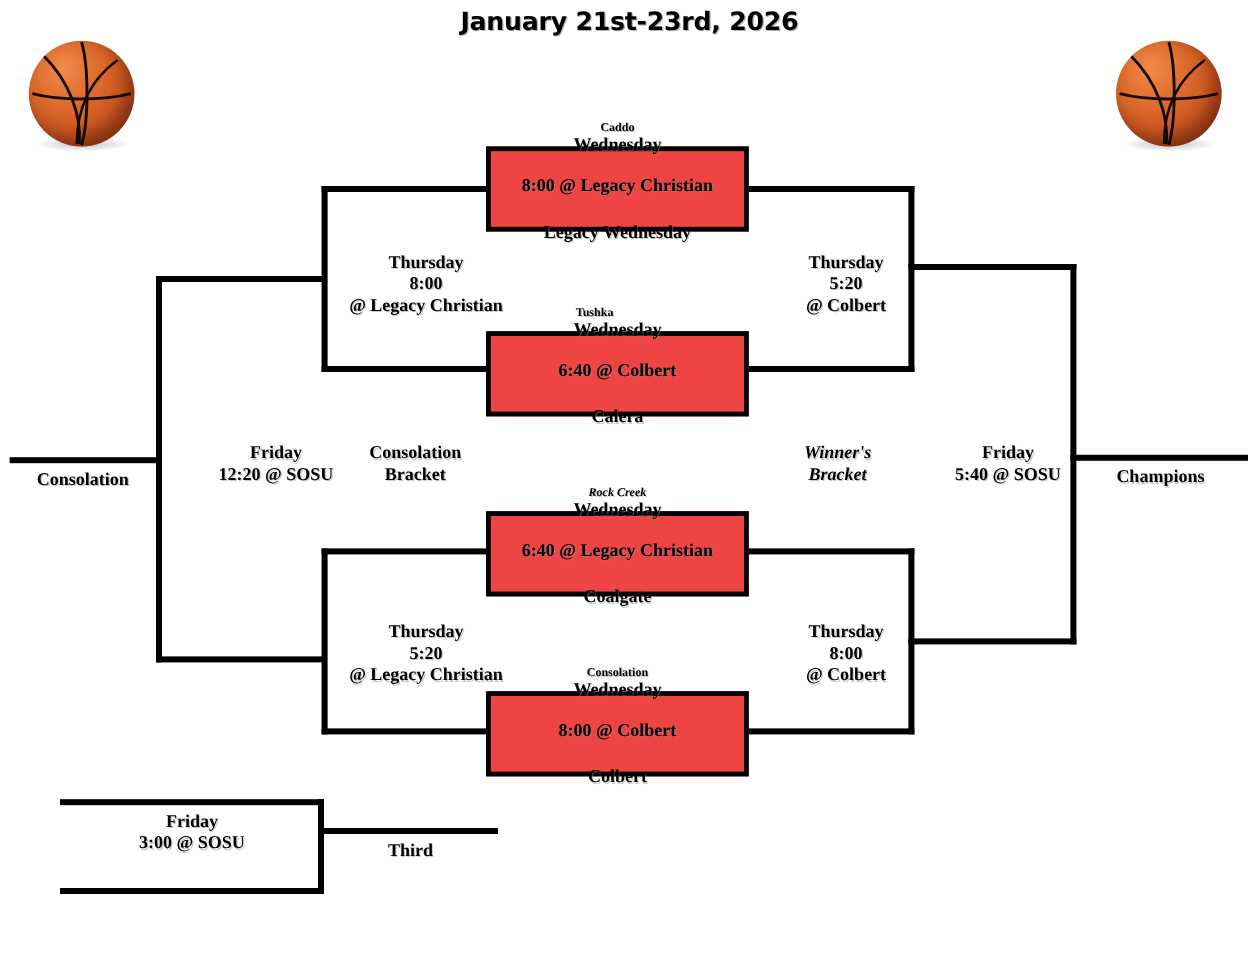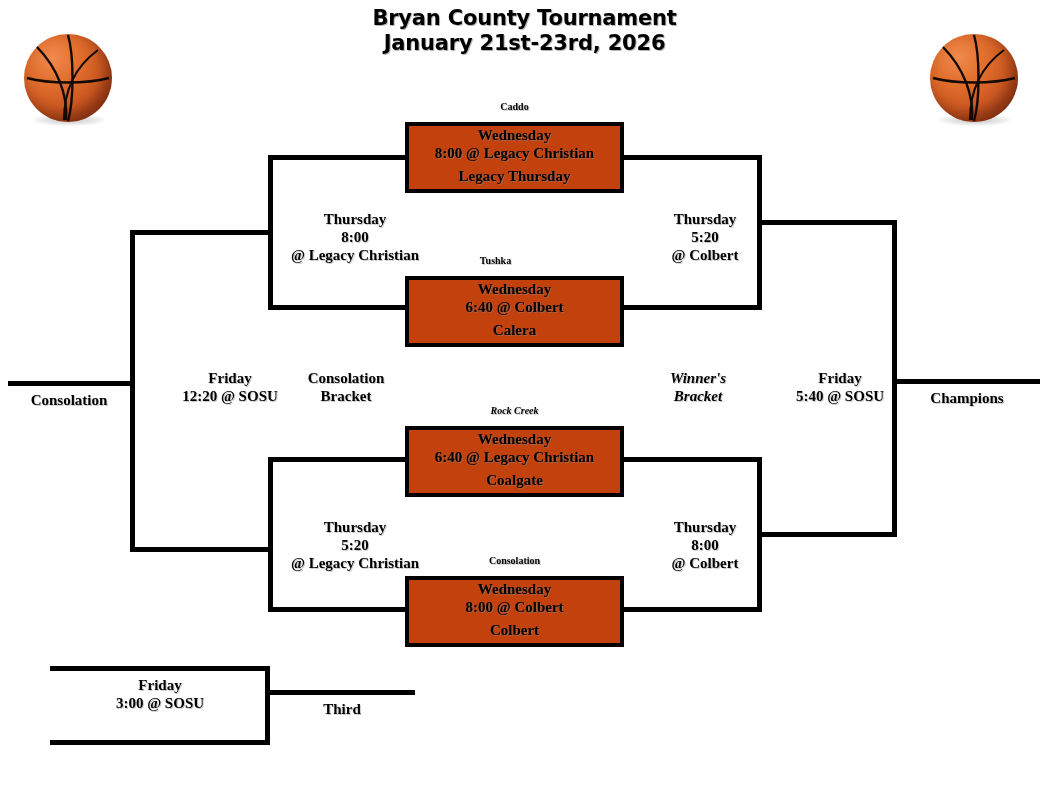--- a/index.html
+++ b/index.html
@@ -71,30 +71,32 @@
     position: absolute;
     background: #000000;
     width: 5px;
   }
 
   
   .game-box {
     position: absolute;
     box-sizing: border-box;
     border: 4px solid #000000;
-    background: #c2410c;
+    background: #ef4444;
     display: flex;
     flex-direction: column;
     align-items: center;
+    justify-content: center;
     color: #000000;
     font-weight: bold;
     font-size: 15px;
     line-height: 18px;
     text-align: center;
     text-shadow: 1px 1px 0 rgba(140,140,140,0.45);
+    gap: 16px;
   }
   .game-box .line-when { }
   .game-box .line-where { }
   .game-box .line-seed { margin-top: 5px; }
 
   
   .seed-label {
     position: absolute;
     text-align: center;
     font-weight: bold;
@@ -127,21 +129,20 @@
     text-shadow: 1px 1px 0 rgba(140,140,140,0.45);
     white-space: nowrap;
   }
 </style>
 </head>
 <body>
 
 <div id="page">
 
   <div class="title-block">
-    <div>Bryan County Tournament</div>
     <div>January 21st-23rd, 2026</div>
   </div>
 
   <div class="ball" style="left:24px; top:34px;">
     <div class="shadow"></div>
     <div class="sphere">
       <svg width="88" height="88" viewBox="0 0 88 88">
         <g fill="none" stroke="#140a05" stroke-width="2.4">
           <path d="M44 1 C 50 22, 50 66, 44 87"></path>
           <path d="M3 44 C 26 50, 62 50, 85 44"></path>
@@ -194,21 +195,21 @@
 
   <div class="h-line" style="left:50px; top:666px; width:220px;"></div>
   <div class="h-line" style="left:50px; top:740px; width:220px;"></div>
   <div class="v-line" style="left:265px; top:666px; height:79px;"></div>
   <div class="h-line" style="left:265px; top:690px; width:150px;"></div>
 
   <div class="seed-label" style="left:405px; top:98px; width:219px;">Caddo</div>
   <div class="game-box" style="left:405px; top:122px; width:219px; height:71px;">
     <div class="line-when">Wednesday</div>
     <div class="line-where">8:00 @ Legacy Christian</div>
-    <div class="line-seed">Legacy Thursday</div>
+    <div class="line-seed">Legacy Wednesday</div>
   </div>
 
   <div class="seed-label" style="left:386px; top:252px; width:219px;">Tushka</div>
   <div class="game-box" style="left:405px; top:276px; width:219px; height:71px;">
     <div class="line-when">Wednesday</div>
     <div class="line-where">6:40 @ Colbert</div>
     <div class="line-seed">Calera</div>
   </div>
 
   <div class="seed-label" style="left:405px; top:402px; width:219px;font-style:italic;">Rock Creek</div>

